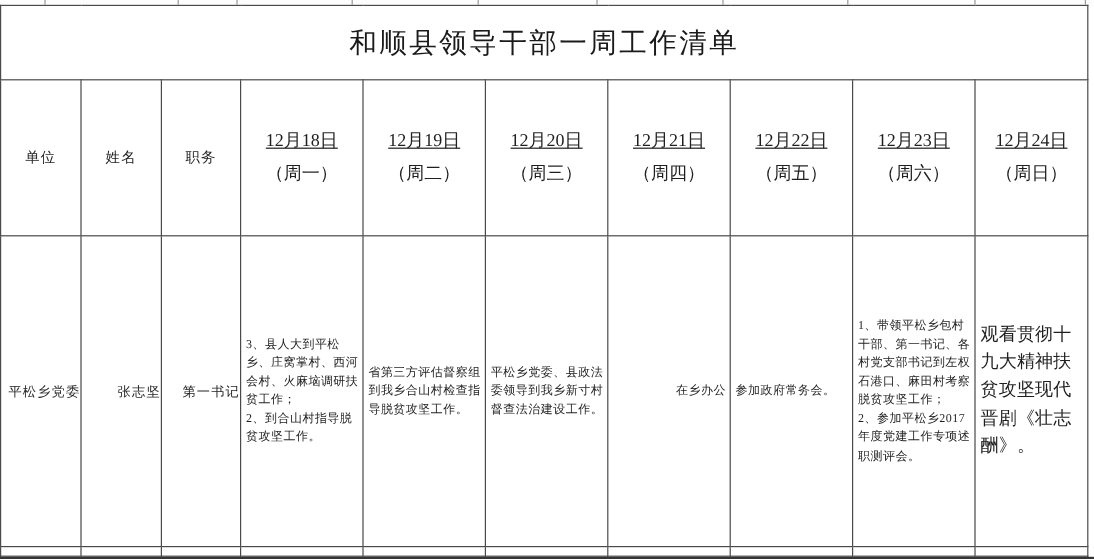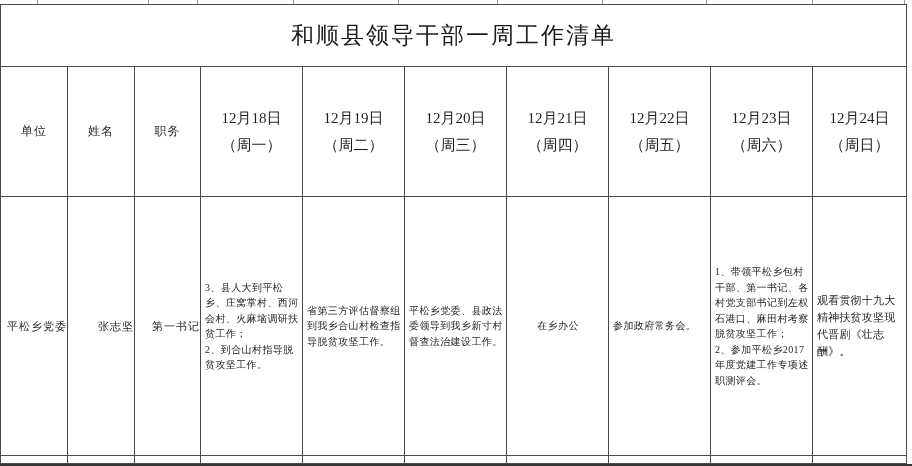--- a/index.html
+++ b/index.html
@@ -18,32 +18,32 @@
     border-collapse: collapse;
     background: #ffffff;
   }
   table.worklist td { border: 1px solid #4a4a4a; overflow: hidden; }
 
   .title-row td { height: 62px; text-align: center; vertical-align: middle; }
   .title-cell { font-size: 23px; letter-spacing: 2px; color: #1a1a1a; }
 
   .header-row td { height: 130px; text-align: center; vertical-align: middle; font-size: 15px; }
   .hcell .date, .hcell .week { display: block; line-height: 1; }
-  .hcell .date { margin-bottom: 12px; }
+  .hcell .date { margin-bottom: 12px; text-decoration: underline; }
   .hcell.simple { font-size: 12px; letter-spacing: 1px; }
 
   .data-row td { height: 259px; vertical-align: middle; font-weight: normal; }
   .data-row td.idcell { text-align: right; font-size: 11px; letter-spacing: 1px; }
   .data-row td.task {
     font-size: 10px; line-height: 1.55; letter-spacing: 0.4px;
     text-align: left; padding: 2px 3px 2px 4px;
     white-space: pre-wrap; word-break: break-all;
   }
-  .data-row td.task.centered { text-align: center; white-space: normal; }
-  .data-row td.task.tight { font-size: 11px; letter-spacing: 0.2px; }
+  .data-row td.task.centered { text-align: right; white-space: normal; }
+  .data-row td.task.tight { font-size: 15px; letter-spacing: 0.2px; }
 
   .stub-row td { height: 8px; }
 
   .bottom-edge { position: absolute; left: 0; bottom: 0; width: 912px; height: 2px; background: #353535; }
 </style>
 </head>
 <body>
 
 <div class="sheet">
 

